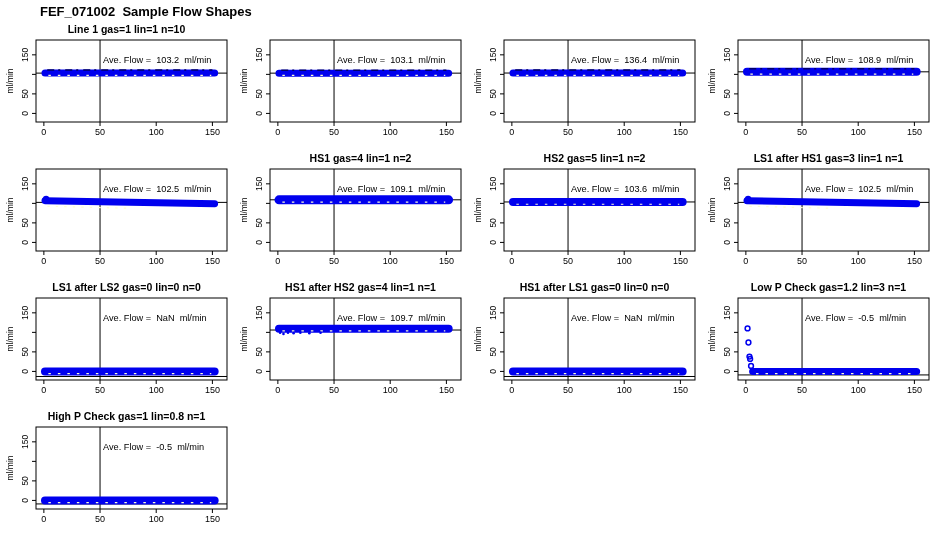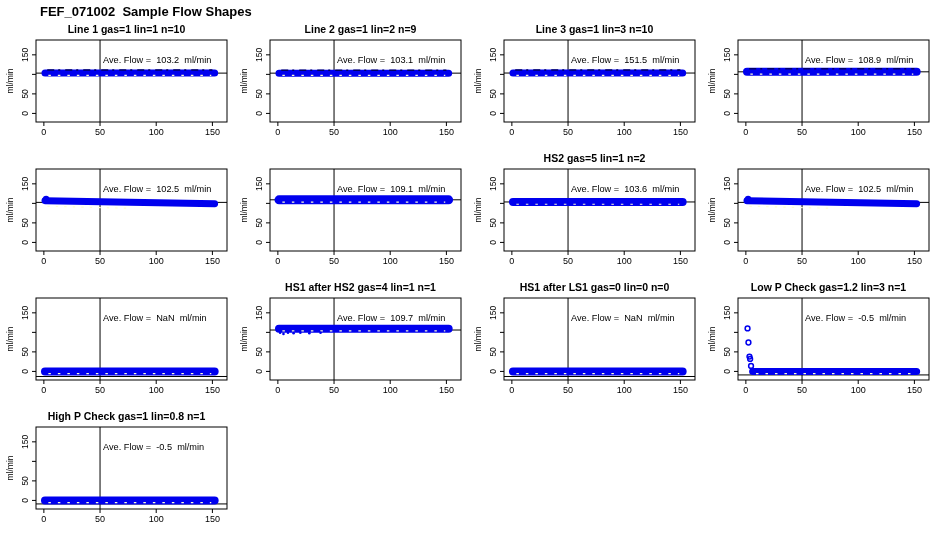--- a/index.html
+++ b/index.html
@@ -43,21 +43,20 @@
         <line x1="28" x2="32" y1="55.885714285714286" y2="55.885714285714286" stroke="#000000" stroke-width="1"></line>
         <text x="24" y="55.885714285714286" text-anchor="middle" font-size="8.5" transform="rotate(-90 24 55.885714285714286)">50</text>
         <line x1="28" x2="32" y1="36.36190476190476" y2="36.36190476190476" stroke="#000000" stroke-width="1"></line>
         <line x1="28" x2="32" y1="16.838095238095235" y2="16.838095238095235" stroke="#000000" stroke-width="1"></line>
         <text x="24" y="16.838095238095235" text-anchor="middle" font-size="8.5" transform="rotate(-90 24 16.838095238095235)">150</text>
         <text x="9" y="43" text-anchor="middle" font-size="8.5" transform="rotate(-90 9 43)">ml/min</text>
       </svg>
       <div class="plot-ann">Ave. Flow =  103.2  ml/min</div>
     </div>
     <div class="cell">
-      <div class="plot-title">Line 2 gas=1 lin=2 n=9</div>
       <svg width="234" height="102" class="plot-svg">
         <line x1="32" x2="223" y1="35.151428571428575" y2="35.151428571428575" stroke="#000000" stroke-width="1"></line>
         <line x1="96.04117647058823" x2="96.04117647058823" y1="2" y2="84" stroke="#000000" stroke-width="1"></line>
         <line x1="40.98823529411764" x2="210.64117647058825" y1="35.151428571428575" y2="35.151428571428575" stroke="#0000ee" stroke-width="7" stroke-linecap="round"></line>
         <line x1="43.23529411764706" x2="208.39411764705883" y1="32.151428571428575" y2="32.151428571428575" stroke="#000066" stroke-width="1.5" stroke-dasharray="7 4 2 5"></line>
         <line x1="44.358823529411765" x2="207.2705882352941" y1="37.45142857142857" y2="37.45142857142857" stroke="#fdfdd2" stroke-width="1.2" stroke-dasharray="2.5 7"></line>
         <rect x="32" y="2" width="191" height="82" fill="none" stroke="#000000" stroke-width="1"></rect>
         <line x1="39.86470588235294" x2="39.86470588235294" y1="84" y2="88" stroke="#000000" stroke-width="1"></line>
         <text x="39.86470588235294" y="97" text-anchor="middle" font-size="9">0</text>
         <line x1="96.04117647058823" x2="96.04117647058823" y1="84" y2="88" stroke="#000000" stroke-width="1"></line>
@@ -71,21 +70,20 @@
         <line x1="28" x2="32" y1="55.885714285714286" y2="55.885714285714286" stroke="#000000" stroke-width="1"></line>
         <text x="24" y="55.885714285714286" text-anchor="middle" font-size="8.5" transform="rotate(-90 24 55.885714285714286)">50</text>
         <line x1="28" x2="32" y1="36.36190476190476" y2="36.36190476190476" stroke="#000000" stroke-width="1"></line>
         <line x1="28" x2="32" y1="16.838095238095235" y2="16.838095238095235" stroke="#000000" stroke-width="1"></line>
         <text x="24" y="16.838095238095235" text-anchor="middle" font-size="8.5" transform="rotate(-90 24 16.838095238095235)">150</text>
         <text x="9" y="43" text-anchor="middle" font-size="8.5" transform="rotate(-90 9 43)">ml/min</text>
       </svg>
       <div class="plot-ann">Ave. Flow =  103.1  ml/min</div>
     </div>
     <div class="cell">
-      <div class="plot-title">Line 3 gas=1 lin=3 n=10</div>
       <svg width="234" height="102" class="plot-svg">
         <line x1="32" x2="223" y1="35.03428571428571" y2="35.03428571428571" stroke="#000000" stroke-width="1"></line>
         <line x1="96.04117647058823" x2="96.04117647058823" y1="2" y2="84" stroke="#000000" stroke-width="1"></line>
         <line x1="40.98823529411764" x2="210.64117647058825" y1="35.03428571428571" y2="35.03428571428571" stroke="#0000ee" stroke-width="7" stroke-linecap="round"></line>
         <line x1="43.23529411764706" x2="208.39411764705883" y1="32.03428571428571" y2="32.03428571428571" stroke="#000066" stroke-width="1.5" stroke-dasharray="7 4 2 5"></line>
         <line x1="44.358823529411765" x2="207.2705882352941" y1="37.334285714285706" y2="37.334285714285706" stroke="#fdfdd2" stroke-width="1.2" stroke-dasharray="2.5 7"></line>
         <rect x="32" y="2" width="191" height="82" fill="none" stroke="#000000" stroke-width="1"></rect>
         <line x1="39.86470588235294" x2="39.86470588235294" y1="84" y2="88" stroke="#000000" stroke-width="1"></line>
         <text x="39.86470588235294" y="97" text-anchor="middle" font-size="9">0</text>
         <line x1="96.04117647058823" x2="96.04117647058823" y1="84" y2="88" stroke="#000000" stroke-width="1"></line>
@@ -96,21 +94,21 @@
         <text x="208.39411764705883" y="97" text-anchor="middle" font-size="9">150</text>
         <line x1="28" x2="32" y1="75.4095238095238" y2="75.4095238095238" stroke="#000000" stroke-width="1"></line>
         <text x="24" y="75.4095238095238" text-anchor="middle" font-size="8.5" transform="rotate(-90 24 75.4095238095238)">0</text>
         <line x1="28" x2="32" y1="55.885714285714286" y2="55.885714285714286" stroke="#000000" stroke-width="1"></line>
         <text x="24" y="55.885714285714286" text-anchor="middle" font-size="8.5" transform="rotate(-90 24 55.885714285714286)">50</text>
         <line x1="28" x2="32" y1="36.36190476190476" y2="36.36190476190476" stroke="#000000" stroke-width="1"></line>
         <line x1="28" x2="32" y1="16.838095238095235" y2="16.838095238095235" stroke="#000000" stroke-width="1"></line>
         <text x="24" y="16.838095238095235" text-anchor="middle" font-size="8.5" transform="rotate(-90 24 16.838095238095235)">150</text>
         <text x="9" y="43" text-anchor="middle" font-size="8.5" transform="rotate(-90 9 43)">ml/min</text>
       </svg>
-      <div class="plot-ann">Ave. Flow =  151.5  ml/min</div>
+      <div class="plot-ann">Ave. Flow =  136.4  ml/min</div>
     </div>
     <div class="cell">
       <svg width="234" height="102" class="plot-svg">
         <line x1="32" x2="223" y1="33.82380952380952" y2="33.82380952380952" stroke="#000000" stroke-width="1"></line>
         <line x1="96.04117647058823" x2="96.04117647058823" y1="2" y2="84" stroke="#000000" stroke-width="1"></line>
         <line x1="40.98823529411764" x2="210.64117647058825" y1="33.82380952380952" y2="33.82380952380952" stroke="#0000ee" stroke-width="8" stroke-linecap="round"></line>
         <line x1="43.23529411764706" x2="208.39411764705883" y1="30.823809523809523" y2="30.823809523809523" stroke="#000066" stroke-width="1.5" stroke-dasharray="7 4 2 5"></line>
         <line x1="44.358823529411765" x2="207.2705882352941" y1="36.12380952380952" y2="36.12380952380952" stroke="#fdfdd2" stroke-width="1.2" stroke-dasharray="2.5 7"></line>
         <rect x="32" y="2" width="191" height="82" fill="none" stroke="#000000" stroke-width="1"></rect>
         <line x1="39.86470588235294" x2="39.86470588235294" y1="84" y2="88" stroke="#000000" stroke-width="1"></line>
@@ -153,20 +151,21 @@
         <line x1="28" x2="32" y1="55.885714285714286" y2="55.885714285714286" stroke="#000000" stroke-width="1"></line>
         <text x="24" y="55.885714285714286" text-anchor="middle" font-size="8.5" transform="rotate(-90 24 55.885714285714286)">50</text>
         <line x1="28" x2="32" y1="36.36190476190476" y2="36.36190476190476" stroke="#000000" stroke-width="1"></line>
         <line x1="28" x2="32" y1="16.838095238095235" y2="16.838095238095235" stroke="#000000" stroke-width="1"></line>
         <text x="24" y="16.838095238095235" text-anchor="middle" font-size="8.5" transform="rotate(-90 24 16.838095238095235)">150</text>
         <text x="9" y="43" text-anchor="middle" font-size="8.5" transform="rotate(-90 9 43)">ml/min</text>
       </svg>
       <div class="plot-ann">Ave. Flow =  102.5  ml/min</div>
     </div>
     <div class="cell">
+      <div class="plot-title">HS1 gas=4 lin=1 n=2</div>
       <svg width="234" height="102" class="plot-svg">
         <line x1="32" x2="223" y1="32.80857142857143" y2="32.80857142857143" stroke="#000000" stroke-width="1"></line>
         <line x1="96.04117647058823" x2="96.04117647058823" y1="2" y2="84" stroke="#000000" stroke-width="1"></line>
         <line x1="40.98823529411764" x2="210.64117647058825" y1="32.80857142857143" y2="32.80857142857143" stroke="#0000ee" stroke-width="9" stroke-linecap="round"></line>
         <line x1="44.358823529411765" x2="207.2705882352941" y1="35.10857142857143" y2="35.10857142857143" stroke="#fdfdd2" stroke-width="1.2" stroke-dasharray="2.5 7"></line>
         <rect x="32" y="2" width="191" height="82" fill="none" stroke="#000000" stroke-width="1"></rect>
         <line x1="39.86470588235294" x2="39.86470588235294" y1="84" y2="88" stroke="#000000" stroke-width="1"></line>
         <text x="39.86470588235294" y="97" text-anchor="middle" font-size="9">0</text>
         <line x1="96.04117647058823" x2="96.04117647058823" y1="84" y2="88" stroke="#000000" stroke-width="1"></line>
         <text x="96.04117647058823" y="97" text-anchor="middle" font-size="9">50</text>
@@ -206,20 +205,21 @@
         <line x1="28" x2="32" y1="55.885714285714286" y2="55.885714285714286" stroke="#000000" stroke-width="1"></line>
         <text x="24" y="55.885714285714286" text-anchor="middle" font-size="8.5" transform="rotate(-90 24 55.885714285714286)">50</text>
         <line x1="28" x2="32" y1="36.36190476190476" y2="36.36190476190476" stroke="#000000" stroke-width="1"></line>
         <line x1="28" x2="32" y1="16.838095238095235" y2="16.838095238095235" stroke="#000000" stroke-width="1"></line>
         <text x="24" y="16.838095238095235" text-anchor="middle" font-size="8.5" transform="rotate(-90 24 16.838095238095235)">150</text>
         <text x="9" y="43" text-anchor="middle" font-size="8.5" transform="rotate(-90 9 43)">ml/min</text>
       </svg>
       <div class="plot-ann">Ave. Flow =  103.6  ml/min</div>
     </div>
     <div class="cell">
+      <div class="plot-title">LS1 after HS1 gas=3 lin=1 n=1</div>
       <svg width="234" height="102" class="plot-svg">
         <line x1="32" x2="223" y1="35.385714285714286" y2="35.385714285714286" stroke="#000000" stroke-width="1"></line>
         <line x1="96.04117647058823" x2="96.04117647058823" y1="2" y2="84" stroke="#000000" stroke-width="1"></line>
         <line x1="40.98823529411764" y1="33.628571428571426" x2="210.64117647058825" y2="36.75238095238095" stroke="#0000ee" stroke-width="7" stroke-linecap="round"></line>
         <circle cx="42.11176470588235" cy="32.06666666666667" r="3.2" fill="#0000ee"></circle>
         <line x1="43.23529411764706" x2="124.12941176470588" y1="39.25238095238095" y2="41.25238095238095" stroke="#fdfdd2" stroke-width="1.2" stroke-dasharray="2.5 6"></line>
         <rect x="32" y="2" width="191" height="82" fill="none" stroke="#000000" stroke-width="1"></rect>
         <line x1="39.86470588235294" x2="39.86470588235294" y1="84" y2="88" stroke="#000000" stroke-width="1"></line>
         <text x="39.86470588235294" y="97" text-anchor="middle" font-size="9">0</text>
         <line x1="96.04117647058823" x2="96.04117647058823" y1="84" y2="88" stroke="#000000" stroke-width="1"></line>
@@ -233,20 +233,21 @@
         <line x1="28" x2="32" y1="55.885714285714286" y2="55.885714285714286" stroke="#000000" stroke-width="1"></line>
         <text x="24" y="55.885714285714286" text-anchor="middle" font-size="8.5" transform="rotate(-90 24 55.885714285714286)">50</text>
         <line x1="28" x2="32" y1="36.36190476190476" y2="36.36190476190476" stroke="#000000" stroke-width="1"></line>
         <line x1="28" x2="32" y1="16.838095238095235" y2="16.838095238095235" stroke="#000000" stroke-width="1"></line>
         <text x="24" y="16.838095238095235" text-anchor="middle" font-size="8.5" transform="rotate(-90 24 16.838095238095235)">150</text>
         <text x="9" y="43" text-anchor="middle" font-size="8.5" transform="rotate(-90 9 43)">ml/min</text>
       </svg>
       <div class="plot-ann">Ave. Flow =  102.5  ml/min</div>
     </div>
     <div class="cell">
+      <div class="plot-title">LS1 after LS2 gas=0 lin=0 n=0</div>
       <svg width="234" height="102" class="plot-svg">
         <line x1="32" x2="223" y1="80.48571428571428" y2="80.48571428571428" stroke="#000000" stroke-width="1"></line>
         <line x1="96.04117647058823" x2="96.04117647058823" y1="2" y2="84" stroke="#000000" stroke-width="1"></line>
         <line x1="40.98823529411764" x2="210.64117647058825" y1="75.4095238095238" y2="75.4095238095238" stroke="#0000ee" stroke-width="8" stroke-linecap="round"></line>
         <line x1="44.358823529411765" x2="207.2705882352941" y1="77.7095238095238" y2="77.7095238095238" stroke="#fdfdd2" stroke-width="1.2" stroke-dasharray="2.5 7"></line>
         <rect x="32" y="2" width="191" height="82" fill="none" stroke="#000000" stroke-width="1"></rect>
         <line x1="39.86470588235294" x2="39.86470588235294" y1="84" y2="88" stroke="#000000" stroke-width="1"></line>
         <text x="39.86470588235294" y="97" text-anchor="middle" font-size="9">0</text>
         <line x1="96.04117647058823" x2="96.04117647058823" y1="84" y2="88" stroke="#000000" stroke-width="1"></line>
         <text x="96.04117647058823" y="97" text-anchor="middle" font-size="9">50</text>

